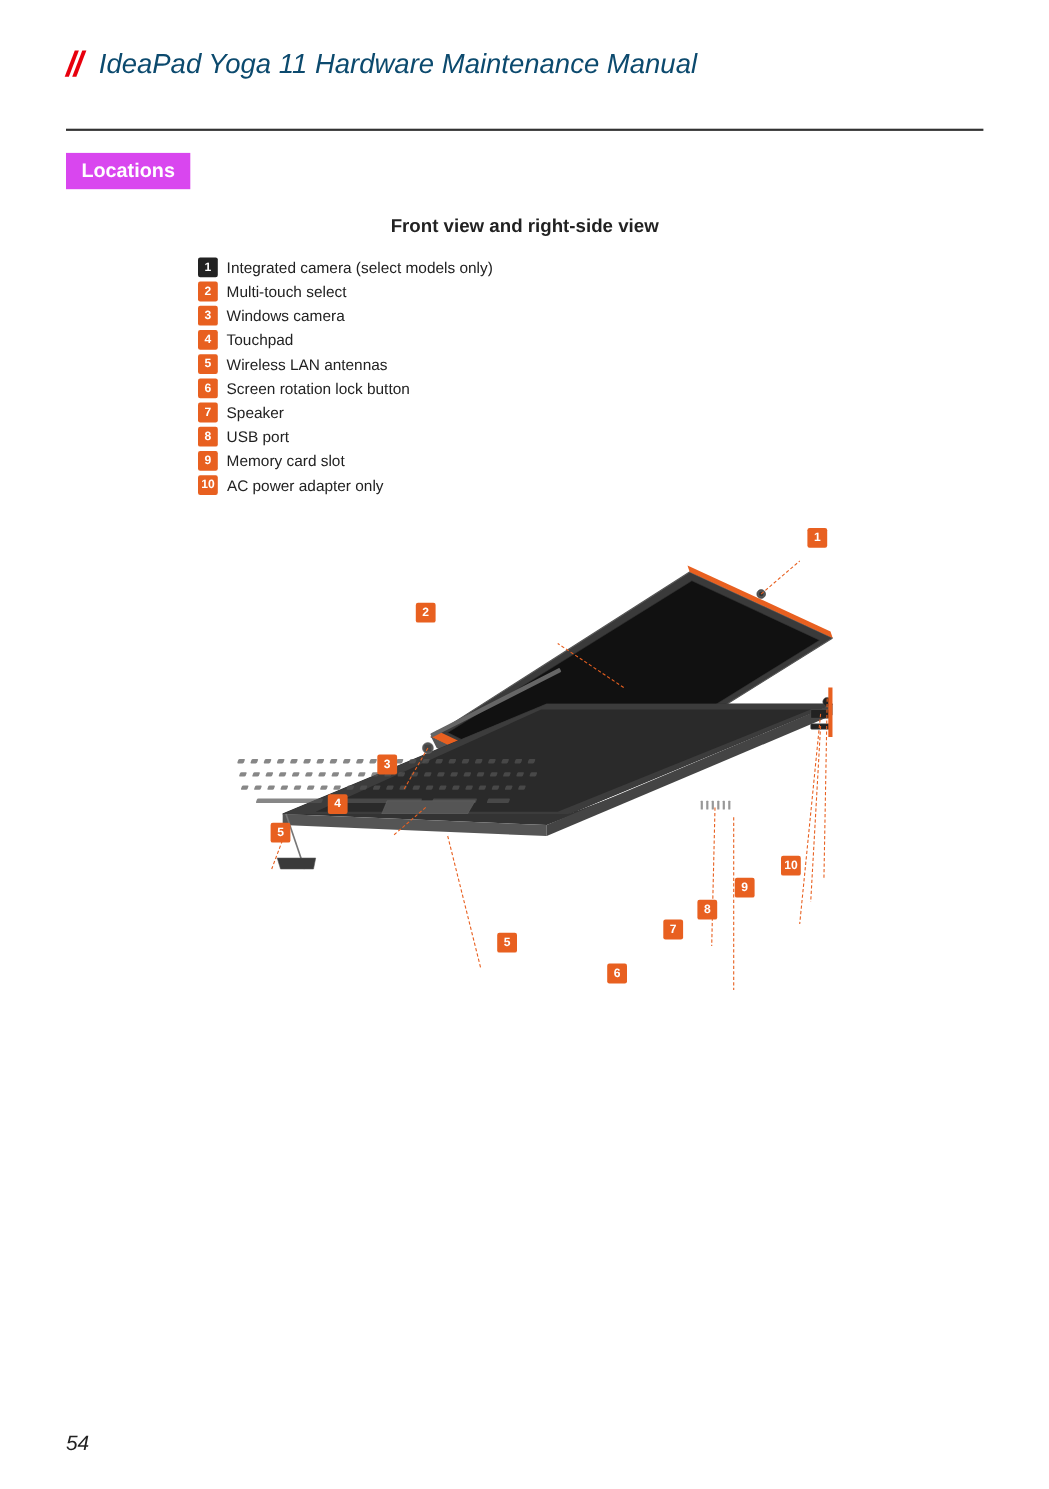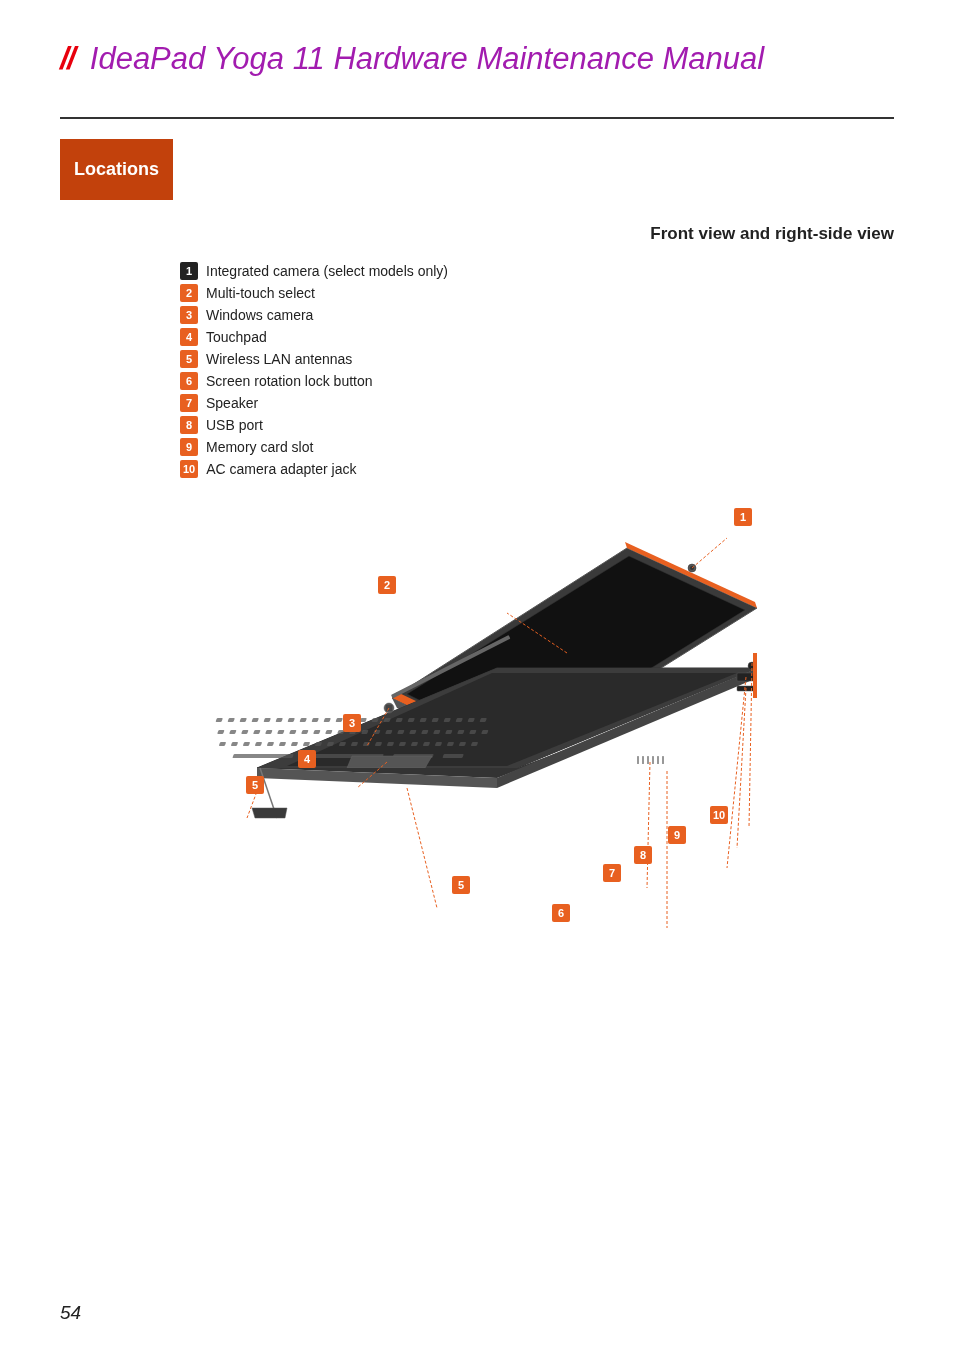--- a/index.html
+++ b/index.html
@@ -33,47 +33,47 @@
       gap: 4px;
     }
     .logo-slashes {
       font-size: 32px;
       font-style: italic;
       font-weight: bold;
       color: #e8000d;
       letter-spacing: -2px;
     }
     .header-title {
-      font-size: 31px;
+      font-size: 25px;
       font-style: italic;
       font-weight: normal;
-      color: #a21caf;
+      color: #0c4a6e;
     }
 
     
     .section-header {
-      background: #c2410c;
+      background: #d946ef;
       color: #ffffff;
       font-size: 18px;
       font-weight: bold;
-      padding: 20px 14px;
+      padding: 6px 14px;
       display: inline-block;
       margin-bottom: 24px;
     }
     .section-divider {
       border: none;
       border-top: 2px solid #333;
       margin-bottom: 20px;
     }
 
     
     .subsection-title {
       font-size: 17px;
       font-weight: bold;
-      text-align: right;
+      text-align: center;
       margin-bottom: 18px;
     }
 
     
     .component-list {
       list-style: none;
       margin-left: 120px;
       margin-bottom: 20px;
     }
     .component-list li {
@@ -193,21 +193,21 @@
       <li>
         <span class="badge">8</span>
         <span>USB port</span>
       </li>
       <li>
         <span class="badge">9</span>
         <span>Memory card slot</span>
       </li>
       <li>
         <span class="badge">10</span>
-        <span>AC camera adapter jack</span>
+        <span>AC power adapter only</span>
       </li>
     </ul>
 
   <div class="diagram-container">
 
     <svg class="laptop-svg" width="560" height="460" viewBox="0 0 560 460">
 
       <g>
 
         <polygon points="195,200 430,50 560,110 320,260" fill="#3a3a3a" stroke="#555" stroke-width="1"></polygon>

